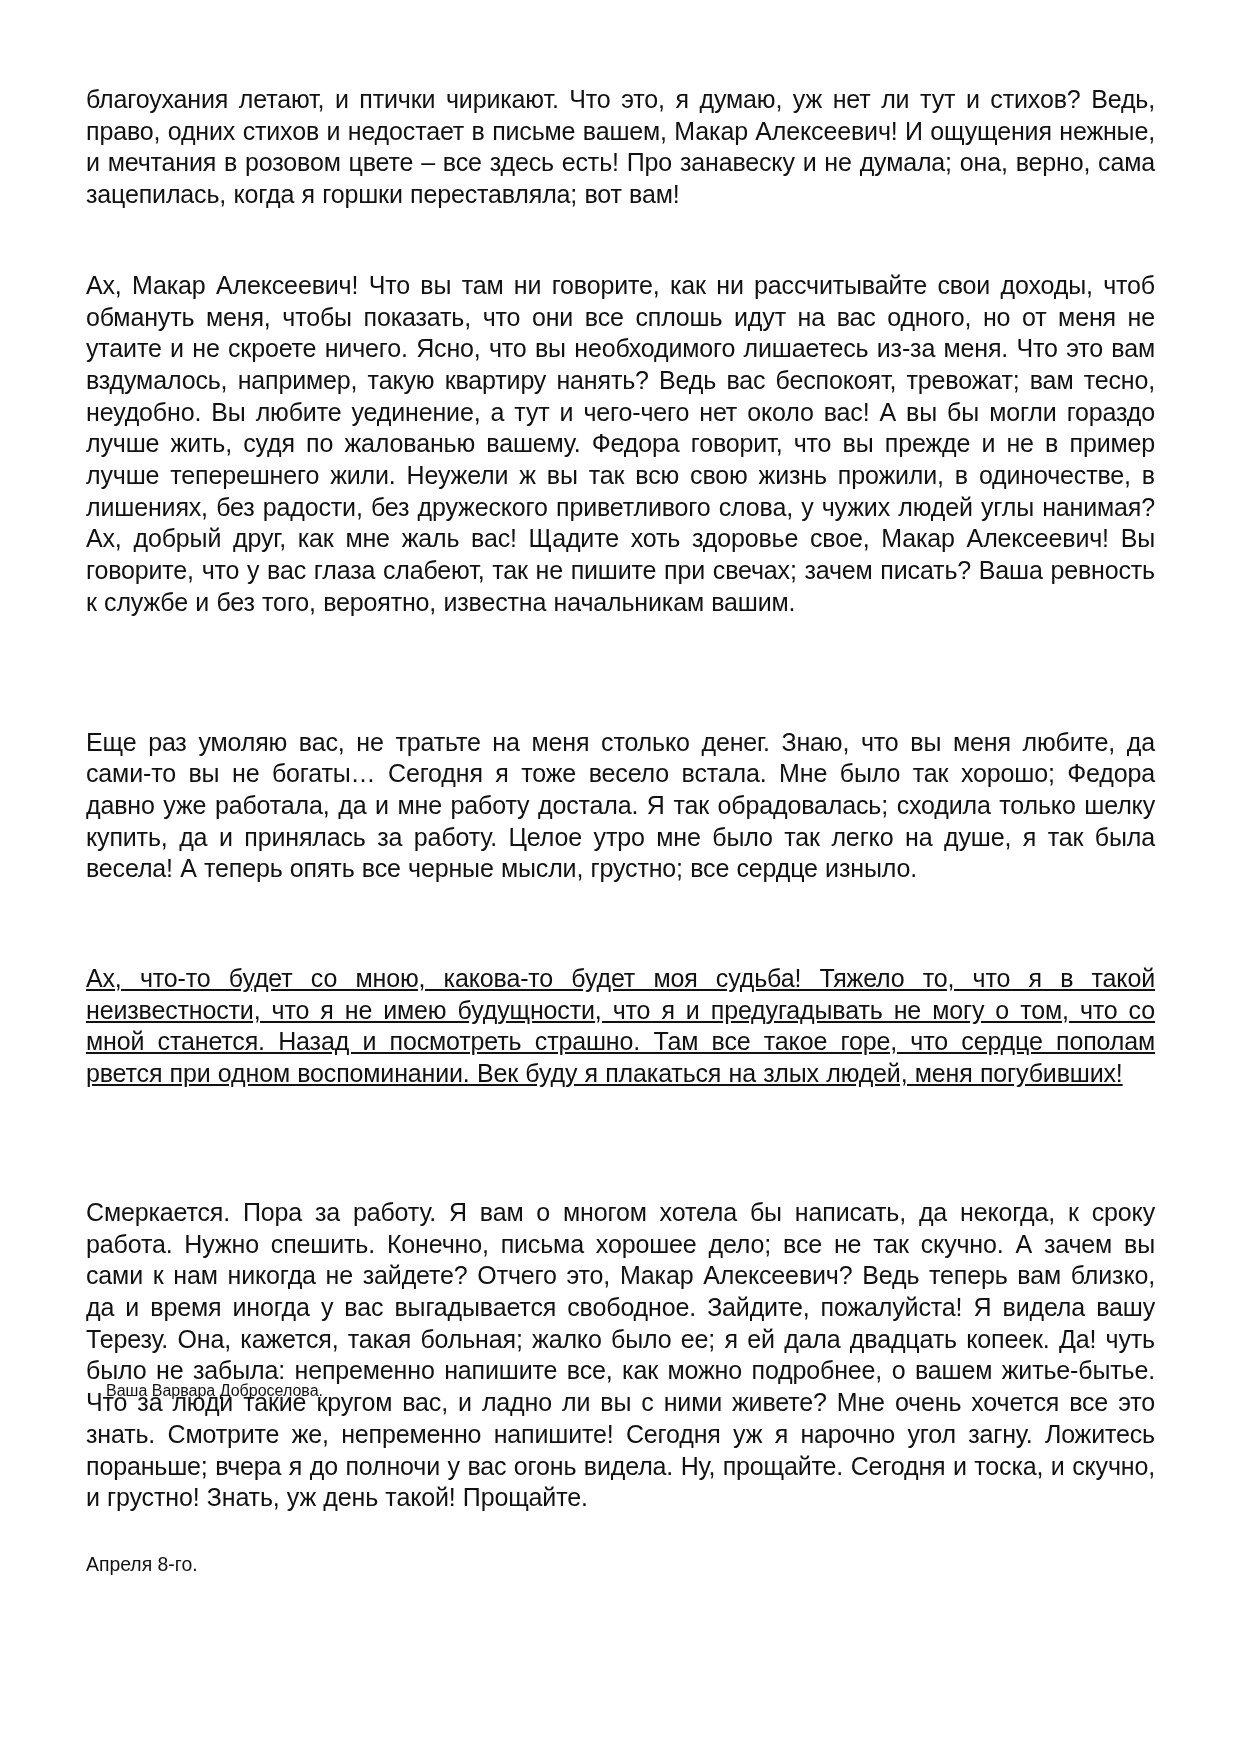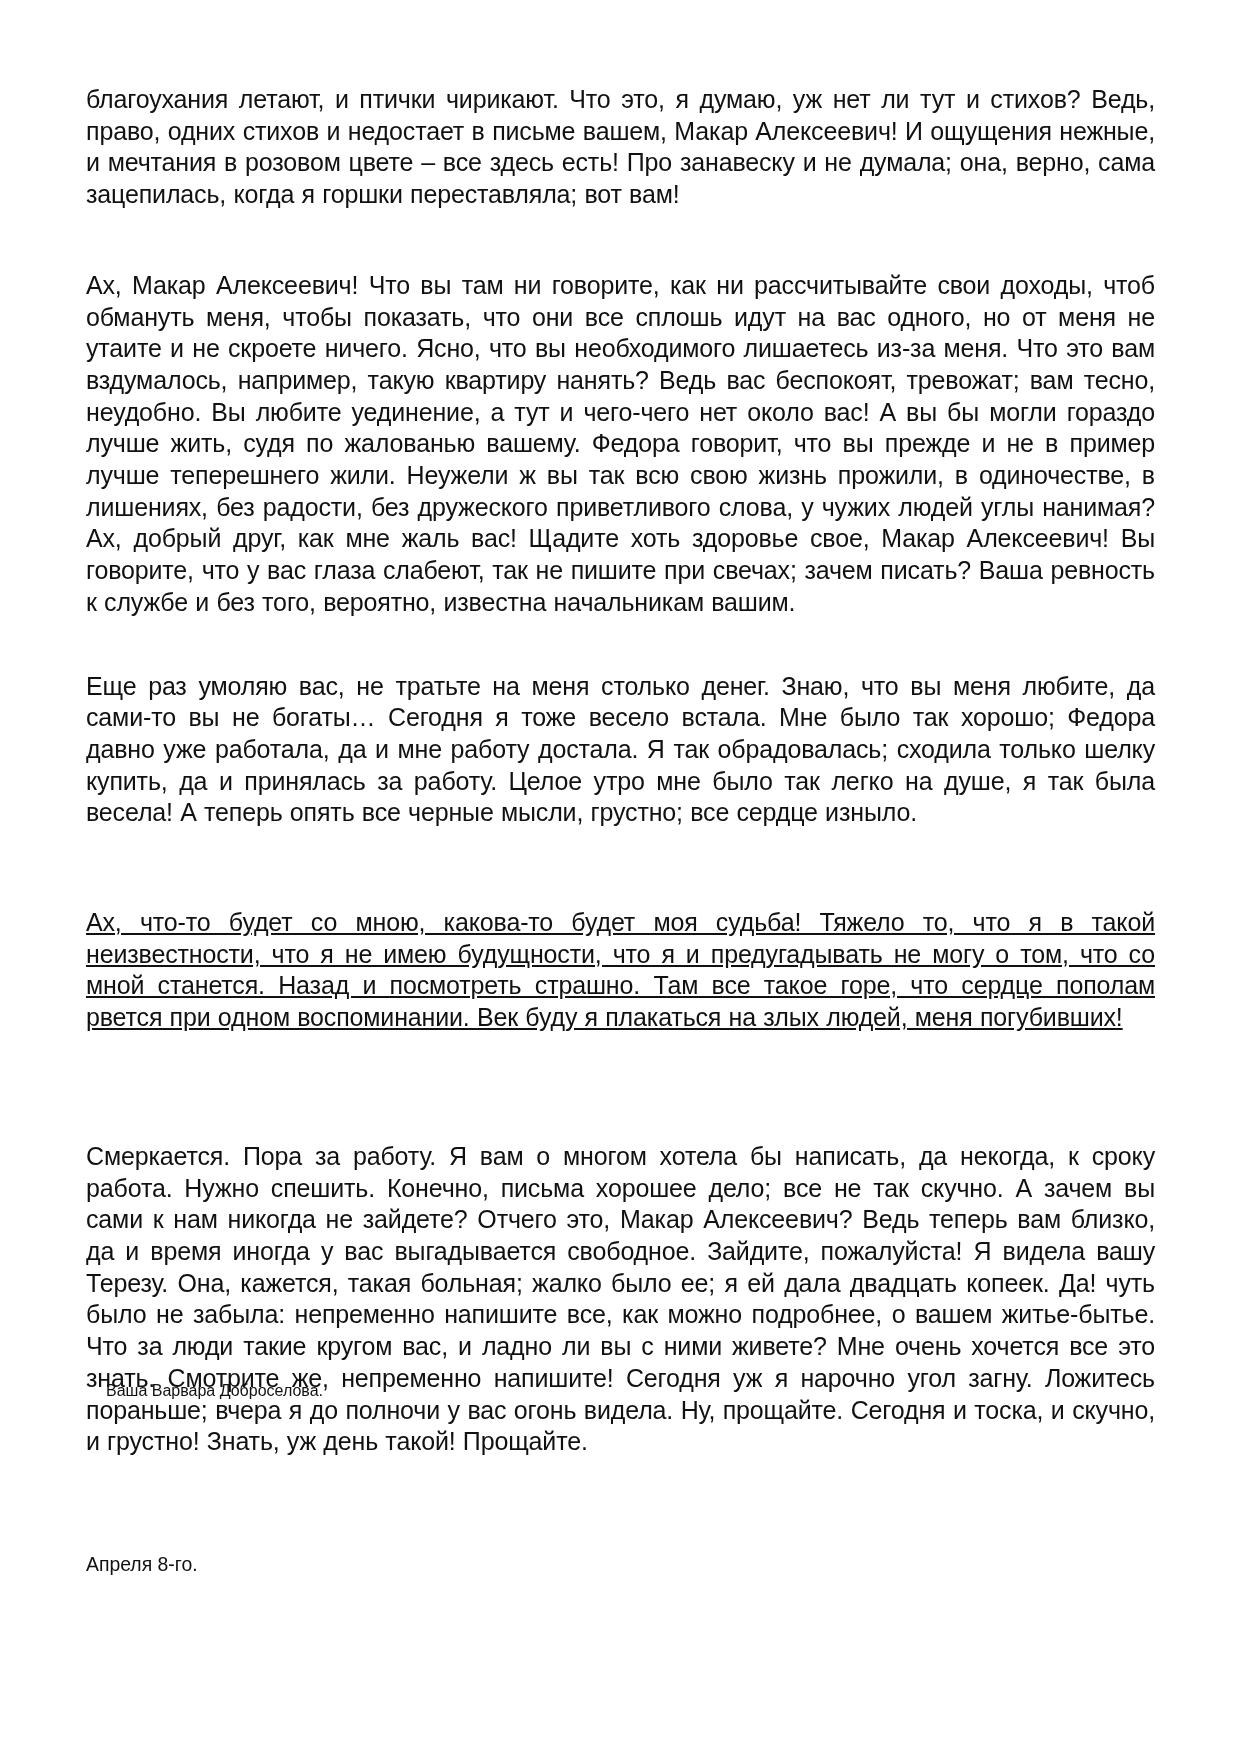--- a/index.html
+++ b/index.html
@@ -23,21 +23,21 @@
     }
     .para {
       margin: 0;
       font-size: 25px;
       line-height: 31.7px;
       text-align: justify;
       letter-spacing: -0.15px;
       word-spacing: 0.5px;
     }
     .para-gap-1 { margin-top: 59px; }
-    .para-gap-2 { margin-top: 52px; }
+    .para-gap-2 { margin-top: 108px; }
     .para-gap-3 { margin-top: 78px; text-decoration: underline; }
     .para-gap-4 { margin-top: 107px; }
     .signature {
       position: absolute;
       left: 106px;
       top: 1375px;
       font-size: 16px;
       line-height: 31.7px;
       margin: 0;
     }

